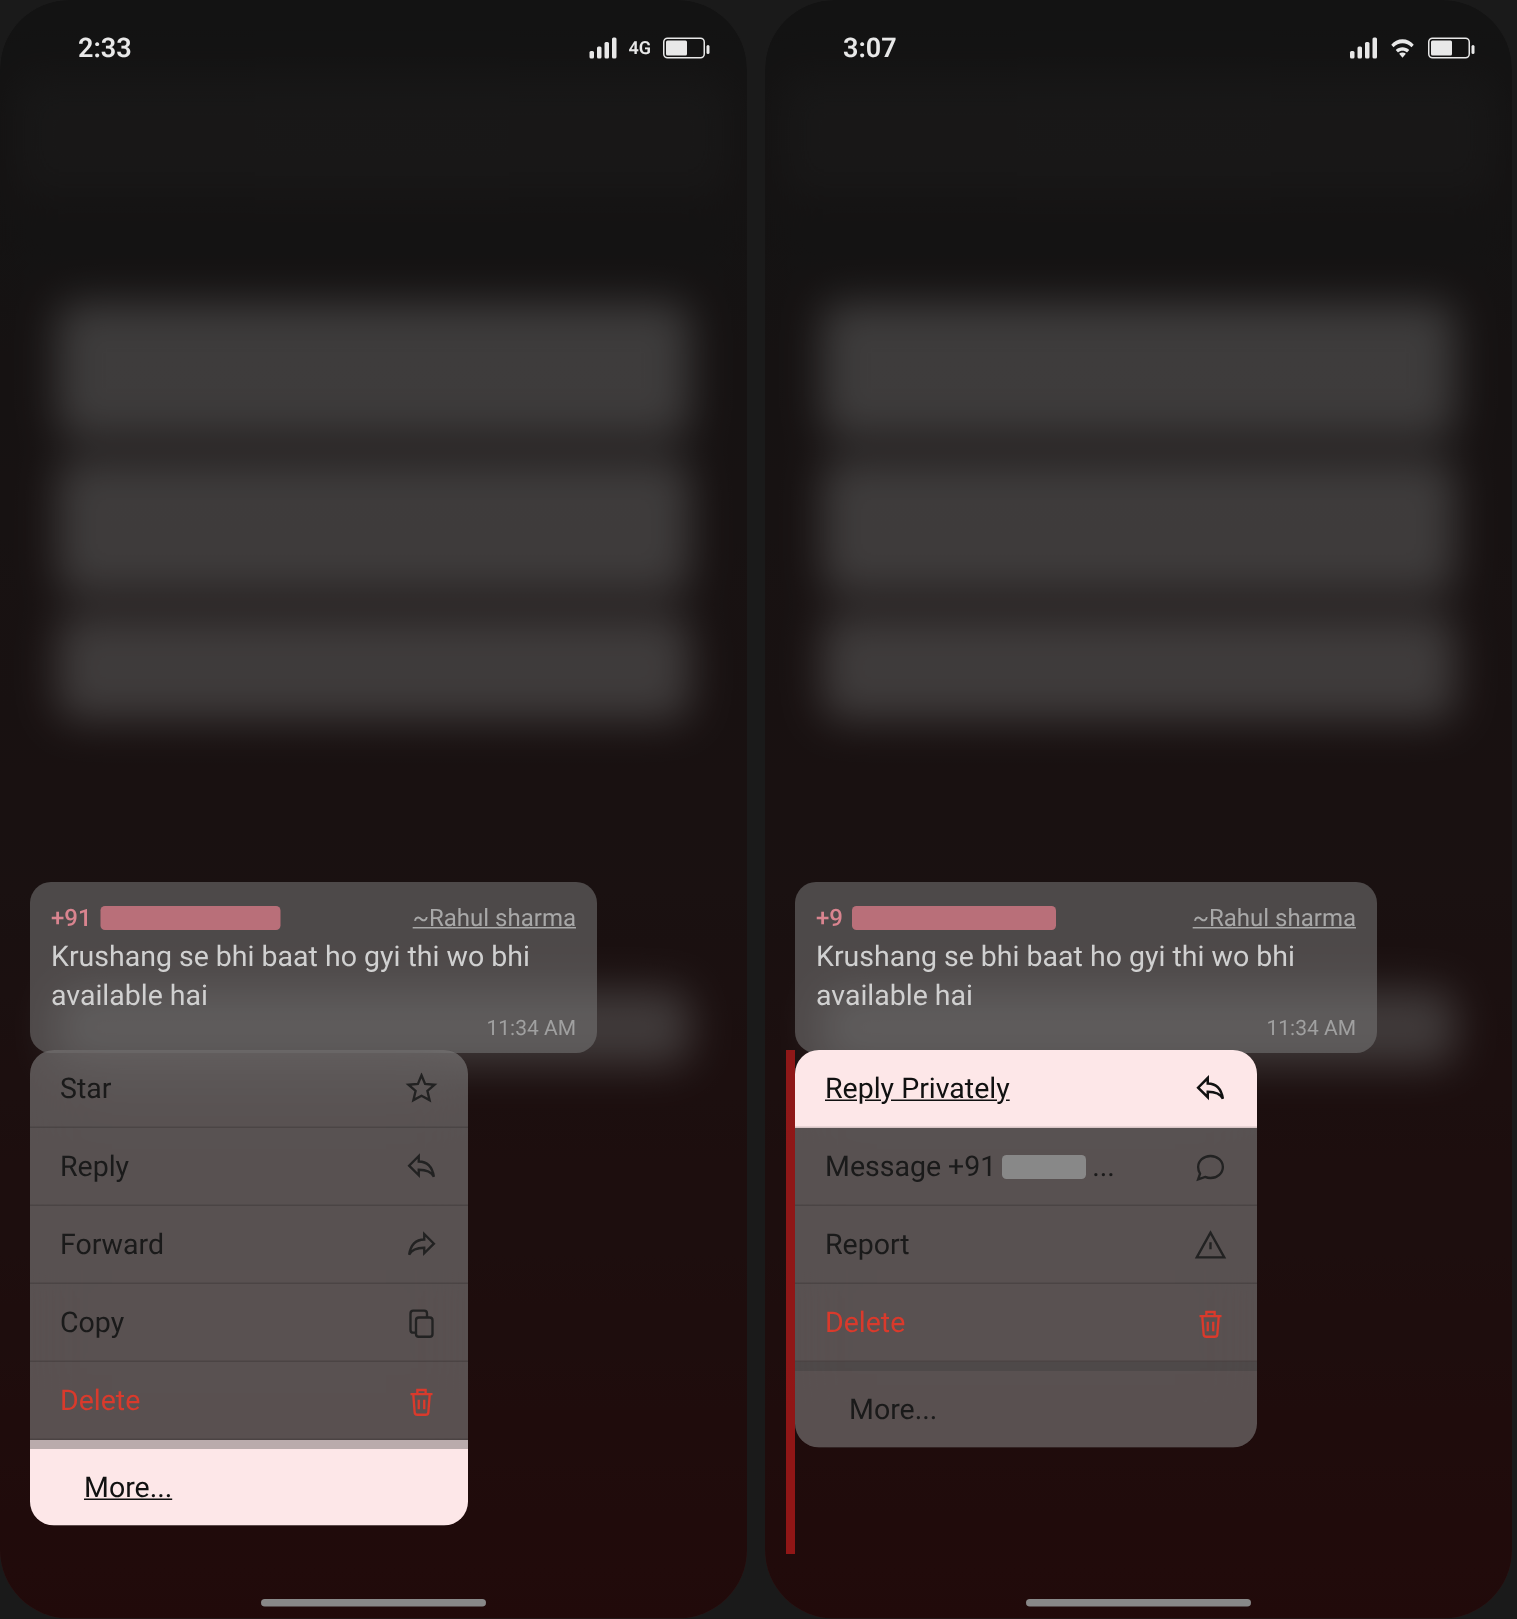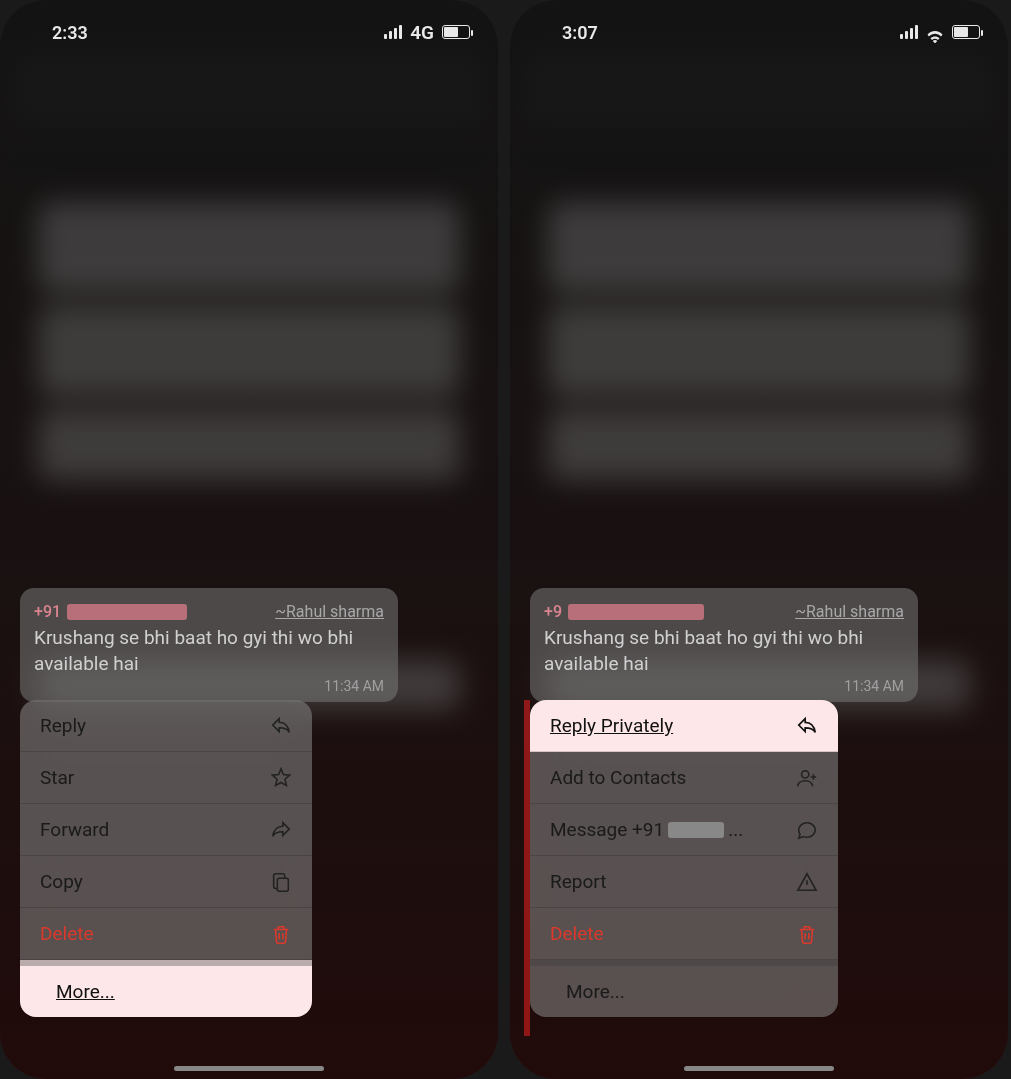--- a/index.html
+++ b/index.html
@@ -33,21 +33,21 @@
     z-index: 3;
     display: flex;
     justify-content: space-between;
     align-items: center;
     padding: 16px 28px 0 52px;
     height: 48px;
     color: #e8e8e8;
     font-weight: 600;
     font-size: 18px;
   }
-  .status-right { display: flex; align-items: center; gap: 8px; font-size: 19px; }
+  .status-right { display: flex; align-items: center; gap: 8px; font-size: 12px; }
   .cell-bars { display: inline-flex; align-items: flex-end; gap: 2px; }
   .cell-bars span { width: 3px; background: #e8e8e8; border-radius: 1px; }
   .cell-bars span:nth-child(1){height:5px}
   .cell-bars span:nth-child(2){height:8px}
   .cell-bars span:nth-child(3){height:11px}
   .cell-bars span:nth-child(4){height:14px}
   .wifi-icon { width:18px; height:14px; }
   .battery {
     width: 28px; height: 14px; border: 1.5px solid #e8e8e8;
     border-radius: 3px; position: relative;
@@ -165,32 +165,32 @@
           <span class="redact"></span>
         </span>
         <span class="msg-sender-name">~Rahul sharma</span>
       </div>
       <div class="msg-text">Krushang se bhi baat ho gyi thi wo bhi available hai</div>
       <div class="msg-time">11:34 AM</div>
     </div>
 
     <div class="context-menu" style="top:700px">
       <div class="menu-item">
+        <span>Star</span>
+        <span class="menu-icon">
+          <svg viewBox="0 0 24 24" fill="none" stroke="#222" stroke-width="1.7">
+              <path d="M12 2l2.6 6.3 6.9.6-5.2 4.5 1.6 6.7L12 16.9l-5.9 3.2 1.6-6.7L2.5 8.9l6.9-.6L12 2z"></path>
+            </svg>
+        </span>
+      </div>
+      <div class="menu-item">
         <span>Reply</span>
         <span class="menu-icon">
           <svg viewBox="0 0 24 24" fill="none" stroke="#222" stroke-width="1.7">
               <path d="M10 4L3 11l7 7v-4c5 0 9 1 11 5-1-6-4-11-11-11V4z"></path>
-            </svg>
-        </span>
-      </div>
-      <div class="menu-item">
-        <span>Star</span>
-        <span class="menu-icon">
-          <svg viewBox="0 0 24 24" fill="none" stroke="#222" stroke-width="1.7">
-              <path d="M12 2l2.6 6.3 6.9.6-5.2 4.5 1.6 6.7L12 16.9l-5.9 3.2 1.6-6.7L2.5 8.9l6.9-.6L12 2z"></path>
             </svg>
         </span>
       </div>
       <div class="menu-item">
         <span>Forward</span>
         <span class="menu-icon">
           <svg viewBox="0 0 24 24" fill="none" stroke="#222" stroke-width="1.7">
               <path d="M14 4l7 7-7 7v-4c-5 0-9 1-11 5 1-6 4-11 11-11V4z"></path>
             </svg>
         </span>
@@ -270,29 +270,20 @@
     <div class="context-menu" style="top:700px;width:308px">
       <div class="menu-item highlighted">
         <span>Reply Privately</span>
         <span class="menu-icon">
           <svg viewBox="0 0 24 24" fill="none" stroke="#111" stroke-width="1.8">
               <path d="M10 4L3 11l7 7v-4c5 0 9 1 11 5-1-6-4-11-11-11V4z"></path>
             </svg>
         </span>
       </div>
       <div class="menu-item">
-        <span>Add to Contacts</span>
-        <span class="menu-icon">
-          <svg viewBox="0 0 24 24" fill="none" stroke="#222" stroke-width="1.7">
-              <circle cx="10" cy="8" r="4"></circle>
-              <path d="M2 21c0-4 4-6 8-6s8 2 8 6M19 8v6M16 11h6"></path>
-            </svg>
-        </span>
-      </div>
-      <div class="menu-item">
         <span class="label-row">
           <span>Message +91</span>
           <span class="redact-sm"></span>
           <span>...</span>
         </span>
         <span class="menu-icon">
           <svg viewBox="0 0 24 24" fill="none" stroke="#222" stroke-width="1.7">
               <path d="M21 12c0 4.4-4 8-9 8-1.4 0-2.7-.3-3.9-.8L3 21l1.4-4.2C3.5 15.5 3 13.8 3 12c0-4.4 4-8 9-8s9 3.6 9 8z"></path>
             </svg>
         </span>

